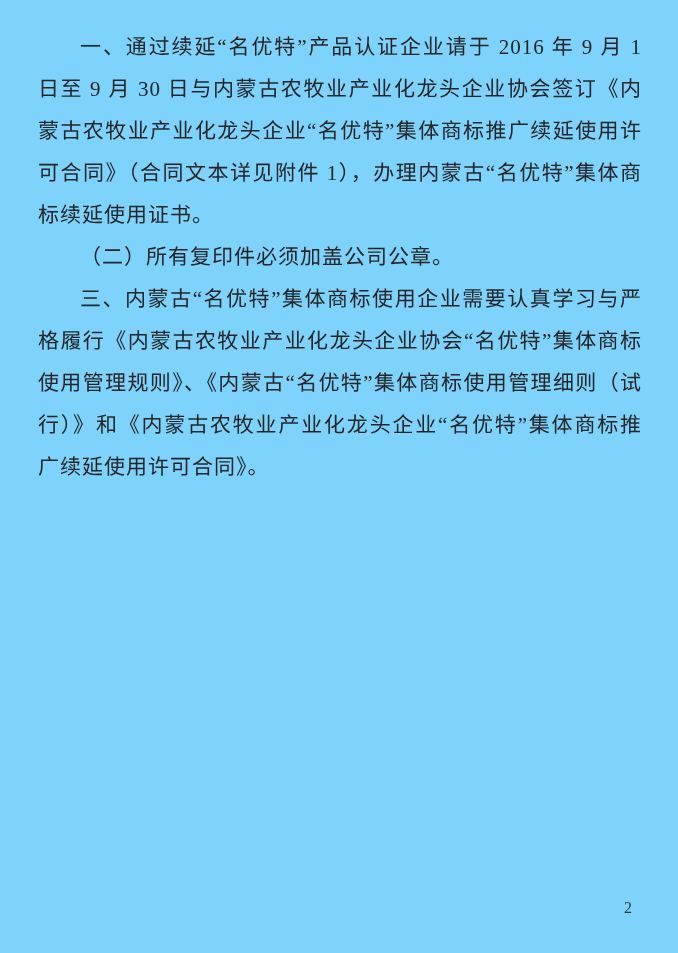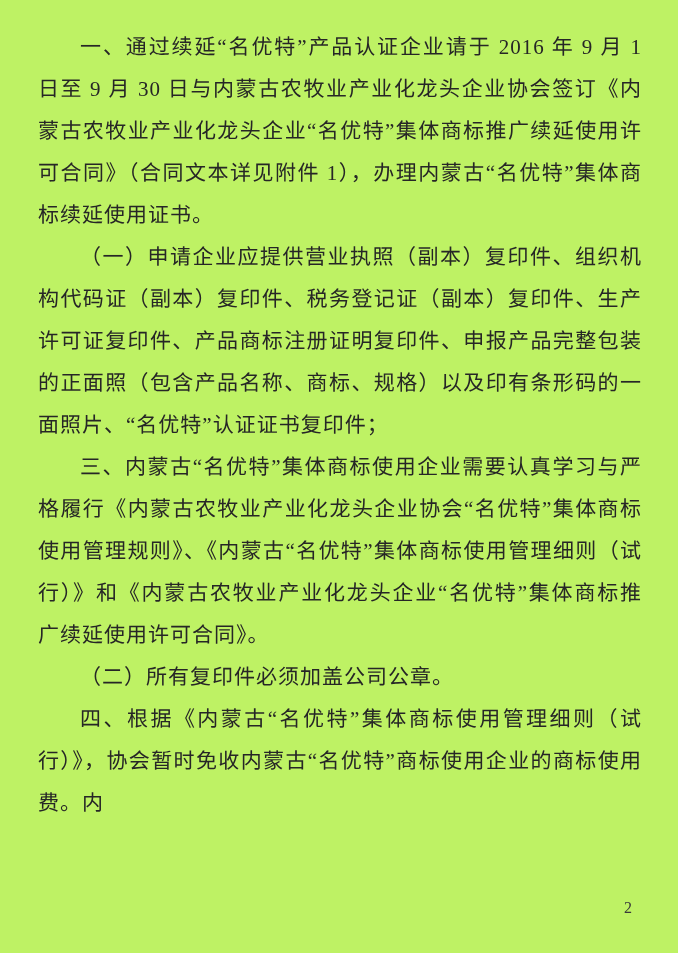--- a/index.html
+++ b/index.html
@@ -11,21 +11,21 @@
     height: 953px;
     background: #ffffff;
     position: relative;
     overflow: hidden;
     font-family: "Liberation Serif", "DejaVu Serif", serif;
     color: #262626;
   }
   .page {
     position: absolute;
     inset: 0;
-    background: #bef264;
+    background: #7dd3fc;
   }
   .content {
     position: absolute;
     top: 26px;
     left: 38px;
     right: 36px;
     font-size: 21px;
     line-height: 42px;
     letter-spacing: 1px;
     text-align: justify;
@@ -46,19 +46,17 @@
     letter-spacing: 0;
     color: #3a3a3a;
   }
 </style>
 </head>
 <body>
 
 <div class="page">
   <div class="content">
     <p>一、通过续延“名优特”产品认证企业请于 2016 年 9 月 1 日至 9 月 30 日与内蒙古农牧业产业化龙头企业协会签订《内蒙古农牧业产业化龙头企业“名优特”集体商标推广续延使用许可合同》（合同文本详见附件 1），办理内蒙古“名优特”集体商标续延使用证书。</p>
-    <p>（一）申请企业应提供营业执照（副本）复印件、组织机构代码证（副本）复印件、税务登记证（副本）复印件、生产许可证复印件、产品商标注册证明复印件、申报产品完整包装的正面照（包含产品名称、商标、规格）以及印有条形码的一面照片、“名优特”认证证书复印件；</p>
+    <p>（二）所有复印件必须加盖公司公章。</p>
     <p>三、内蒙古“名优特”集体商标使用企业需要认真学习与严格履行《内蒙古农牧业产业化龙头企业协会“名优特”集体商标使用管理规则》、《内蒙古“名优特”集体商标使用管理细则（试行）》和《内蒙古农牧业产业化龙头企业“名优特”集体商标推广续延使用许可合同》。</p>
-    <p>（二）所有复印件必须加盖公司公章。</p>
-    <p>四、根据《内蒙古“名优特”集体商标使用管理细则（试行）》，协会暂时免收内蒙古“名优特”商标使用企业的商标使用费。内</p>
   </div>
   <div class="page-number">2</div>
 </div>
 
 </body></html>

